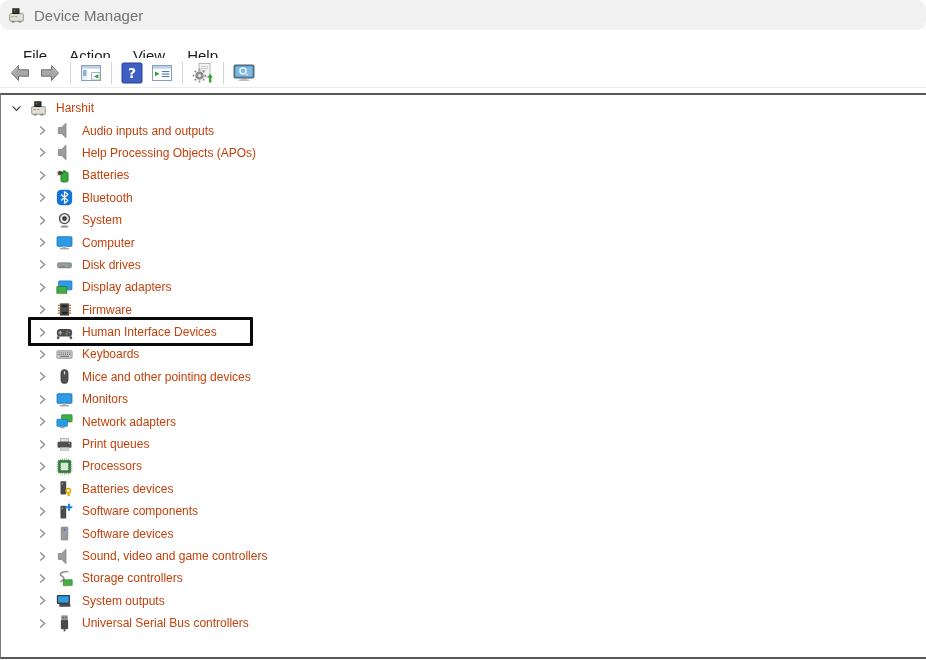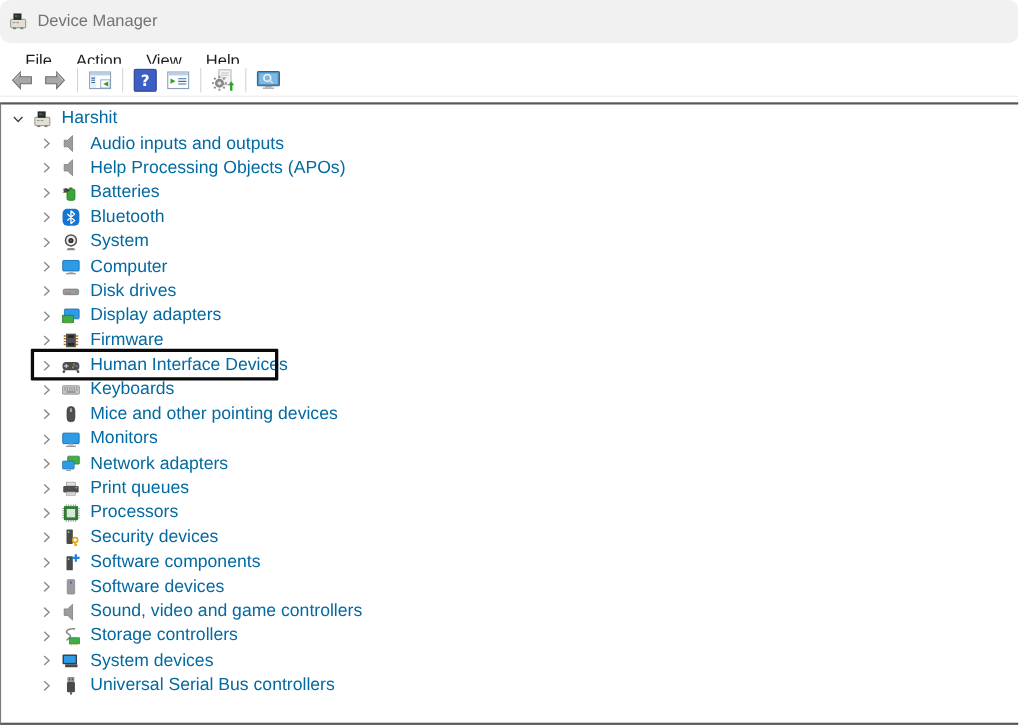--- a/index.html
+++ b/index.html
@@ -4,21 +4,21 @@
 <style>
   * { margin:0; padding:0; box-sizing:border-box; }
   html,body { background:#fff; }
   body { font-family:"Liberation Sans","DejaVu Sans",sans-serif; }
   .window {
     position:relative; width:926px; height:660px; background:#fff;
     overflow:hidden; font-size:15px; color:#191919;
   }
   
   .titlebar {
-    position:absolute; top:0; left:0; width:100%; height:39px;
+    position:absolute; top:0; left:0; width:100%; height:30px;
     background:#f1f1f1; display:flex; align-items:center; padding-left:8px;border-radius:9px;
   }
   .titlebar .app-icon { width:17px; height:17px; margin-right:9px; display:inline-flex; }
   .titlebar .title-text { color:#737373; font-size:15px; }
   
   .menubar {
     position:absolute; top:42px; left:0; width:100%; height:27px;
     background:#fff; border-bottom:1px solid #d9d9d9;
     display:flex; align-items:center; padding-left:13px;
   }
@@ -49,21 +49,21 @@
     position:relative; height:22.4px; display:flex; align-items:center;
     white-space:nowrap; cursor:default;
   }
   .tree-row.root  { padding-left:10px; }
   .tree-row.child { padding-left:36px;align-items:center; }
   .chev { width:11px; height:11px; margin-right:8px; display:inline-flex; flex:none; }
   .chev svg { width:11px; height:11px; }
   .ticon { width:17px; height:17px; margin-right:9px; display:inline-flex; flex:none; }
   .ticon svg { width:17px; height:17px; }
   .app-icon svg { width:17px; height:17px; }
-  .tlabel { font-size:16px; color:#0369a1; }
+  .tlabel { font-size:12px; color:#c2410c; }
   .hl-rect {
     position:absolute; left:27px; top:-3.5px; width:225px; height:29px;
     border:3px solid #0a0a0a; border-radius:1px; pointer-events:none; z-index:5;
   }
 </style>
 </head>
 <body>
 
 <div class="window">
 
@@ -437,21 +437,21 @@
             </svg>
           </span>
           <span class="ticon">
             <svg viewBox="0 0 16 16">
               <rect x="4.2" y="1.2" width="5.4" height="12.4" rx="0.8" fill="#4a4a4a"></rect>
               <circle cx="6" cy="3.6" r="0.75" fill="#8fd18f"></circle>
               <circle cx="11.6" cy="10.2" r="2.1" fill="none" stroke="#e0a800" stroke-width="1.4"></circle>
               <path d="M11.6 12.3v3M11.6 14.4h1.6" stroke="#e0a800" stroke-width="1.4"></path>
             </svg>
           </span>
-          <span class="tlabel">Security devices</span>
+          <span class="tlabel">Batteries devices</span>
         </div>
         <div class="tree-row child">
           <span class="chev">
             <svg viewBox="0 0 11 11">
               <path d="M3.2 1.4L7.6 5.5 3.2 9.6" fill="none" stroke="#8c8c8c" stroke-width="1.3"></path>
             </svg>
           </span>
           <span class="ticon">
             <svg viewBox="0 0 16 16">
               <rect x="4.2" y="2.6" width="5.4" height="12" rx="0.8" fill="#4a4a4a"></rect>
@@ -509,21 +509,21 @@
               <path d="M3.2 1.4L7.6 5.5 3.2 9.6" fill="none" stroke="#8c8c8c" stroke-width="1.3"></path>
             </svg>
           </span>
           <span class="ticon">
             <svg viewBox="0 0 16 16">
               <rect x="0.8" y="2.8" width="12.4" height="8.4" rx="0.8" fill="#3b3b3b"></rect>
               <rect x="2" y="4" width="10" height="6" fill="#2e9be6"></rect>
               <rect x="3" y="11.2" width="10.6" height="2.6" rx="0.6" fill="#4a4a4a"></rect>
             </svg>
           </span>
-          <span class="tlabel">System devices</span>
+          <span class="tlabel">System outputs</span>
         </div>
         <div class="tree-row child">
           <span class="chev">
             <svg viewBox="0 0 11 11">
               <path d="M3.2 1.4L7.6 5.5 3.2 9.6" fill="none" stroke="#8c8c8c" stroke-width="1.3"></path>
             </svg>
           </span>
           <span class="ticon">
             <svg viewBox="0 0 16 16">
               <rect x="5.4" y="0.8" width="5.2" height="4" fill="#9c9c9c" stroke="#6f6f6f" stroke-width="0.5"></rect>

